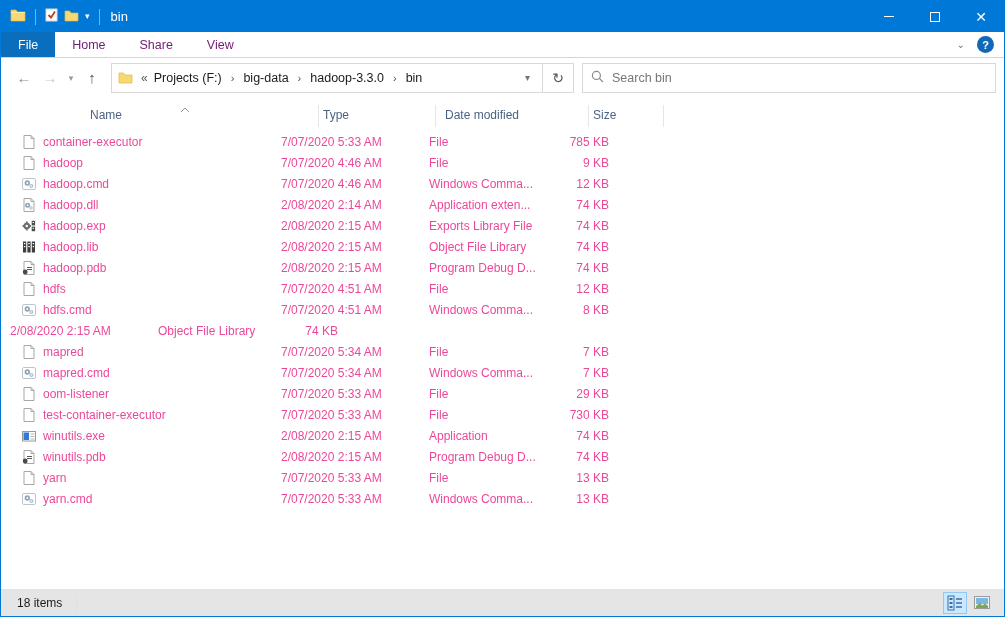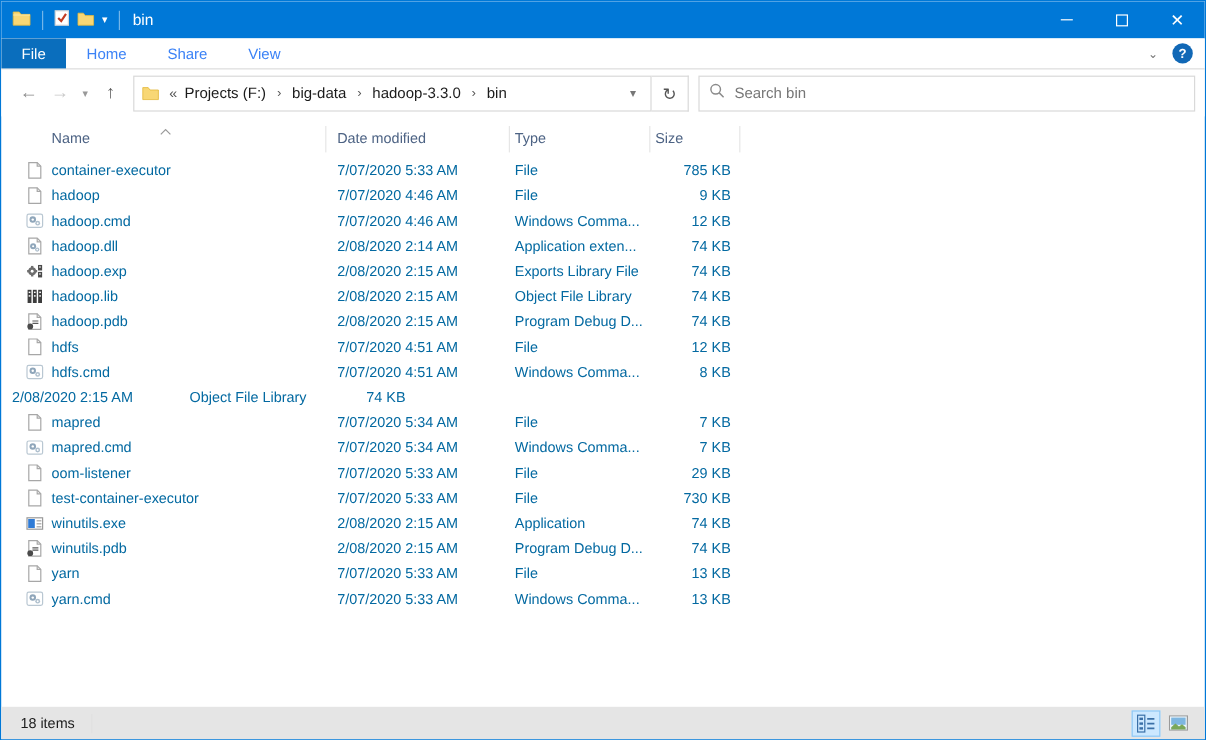--- a/index.html
+++ b/index.html
@@ -15,21 +15,21 @@
   .tb-sep { width:1px; height:16px; background:rgba(255,255,255,.45); margin:0 3px; }
   .tb-title { margin-left:8px; font-size:13px; }
   .caret-down { font-size:9px; color:#fff; line-height:1; }
   .win-controls { margin-left:auto; display:flex; height:31px; }
   .win-btn { width:46px; height:31px; display:flex; align-items:center; justify-content:center; cursor:default; }
   .glyph-min { width:10px; height:1px; background:#fff; display:block; }
   .glyph-max { width:10px; height:10px; border:1px solid #fff; display:block; }
   .glyph-close { color:#fff; font-size:14px; line-height:1; }
   
   .ribbon { height:26px; background:#fff; display:flex; align-items:stretch; border-bottom:1px solid #d5d5d5; }
-  .tab { padding:0 17px; font-size:12.5px; display:flex; align-items:center; color:#3b82f6; cursor:default; }
+  .tab { padding:0 17px; font-size:12.5px; display:flex; align-items:center; color:#701a75; cursor:default; }
   .tab.file { background:#0a6ebd; color:#fff; }
   .ribbon-right { margin-left:auto; display:flex; align-items:center; gap:12px; padding-right:10px; }
   .ribbon-chevron { color:#777; font-size:10px; }
   .help-circle { width:17px; height:17px; border-radius:50%; background:#1168b6; color:#fff; font-size:11px; font-weight:bold; display:flex; align-items:center; justify-content:center; }
   
   .navbar { height:39px; display:flex; align-items:center; background:#fff; padding:0 8px 0 10px; }
   .nav-btn { width:26px; text-align:center; font-size:15px; cursor:default; }
   .nav-back { color:#8a8a8a; }
   .nav-fwd { color:#c9c9c9; }
   .nav-drop { width:16px; font-size:9px; color:#999; text-align:center; }
@@ -40,28 +40,28 @@
   .crumb-sep { color:#555; font-size:11px; padding:0 7px; }
   .crumb-chevrons { color:#555; font-size:12px; padding:0 4px 0 2px; }
   .addr-caret { margin-left:auto; color:#777; font-size:10px; padding:0 8px; }
   .refreshbox { height:30px; width:31px; border:1px solid #d9d9d9; border-left:none; display:flex; align-items:center; justify-content:center; color:#555; font-size:14px; }
   .searchbox { height:30px; border:1px solid #d9d9d9; flex:1; margin-left:8px; display:flex; align-items:center; padding:0 8px; }
   .searchbox input { border:none; outline:none; font-family:"Liberation Sans",sans-serif; font-size:12.5px; color:#444; width:100%; margin-left:8px; }
   .searchbox input::placeholder { color:#767676; }
   
   .headers { position:relative; display:flex; height:26px; margin-top:4px; font-size:12px; color:#4d6384; align-items:flex-end; }
   .hcell { height:22px; line-height:20px; border-right:1px solid #e6e6e6; cursor:default; }
-  .h-name { width:271px; padding-left:42px; position:relative; }
+  .h-name { width:271px; padding-left:42px; position:relative;margin-left:47px; }
   .h-date { width:153px; padding-left:9px; }
   .h-type { width:117px; padding-left:4px; }
   .h-size { width:75px;  padding-left:4px; }
   .sort-caret { position:absolute; top:-6px; left:132px; }
   
   .filelist { padding-top:4px; height:462px; overflow:hidden; }
-  .frow { display:flex; height:21px; align-items:center; font-size:12px; color:#0369a1; cursor:default; }
+  .frow { display:flex; height:21px; align-items:center; font-size:12px; color:#ec4899; cursor:default; }
   .c-name { width:271px; display:flex; align-items:center; padding-left:20px; white-space:nowrap; overflow:hidden; }
   .c-name .ficon { width:16px; height:16px; margin-right:6px; flex:0 0 16px; display:flex; }
   .c-date { width:153px; padding-left:9px; white-space:nowrap; }
   .c-type { width:117px; padding-left:4px; white-space:nowrap; overflow:hidden; }
   .c-size { width:75px; text-align:right; padding-right:8px; white-space:nowrap; }
   
   .statusbar { position:absolute; left:0; right:0; bottom:0; height:27px; display:flex; align-items:center; background:#e5e5e5; font-size:12px; color:#1b1b1b; padding-left:16px; }
   .status-sep { width:1px; height:16px; background:#e0e0e0; margin-left:14px; }
   .view-toggles { margin-left:auto; display:flex; gap:3px; padding-right:10px; }
   .vt-btn { width:24px; height:22px; display:flex; align-items:center; justify-content:center; border:1px solid transparent; }
@@ -159,22 +159,22 @@
 
   <div class="headers">
     <div class="hcell h-name">
       <span class="sort-caret">
         <svg width="10" height="6" viewBox="0 0 10 6">
             <path d="M1 5 L5 1 L9 5" fill="none" stroke="#9a9a9a" stroke-width="1"></path>
           </svg>
       </span>
       <span>Name</span>
     </div>
+    <div class="hcell h-type"><span>Type</span></div>
     <div class="hcell h-date"><span>Date modified</span></div>
-    <div class="hcell h-type"><span>Type</span></div>
     <div class="hcell h-size"><span>Size</span></div>
   </div>
 
   <div class="filelist">
     <div class="frow">
       <div class="c-name">
         <span class="ficon">
             <svg width="16" height="16" viewBox="0 0 16 16">
               <path d="M3 1.5 h7 l3 3 v10 h-10 z" fill="#fff" stroke="#a7a7a7"></path>
               <path d="M10 1.5 v3 h3" fill="none" stroke="#a7a7a7"></path>

